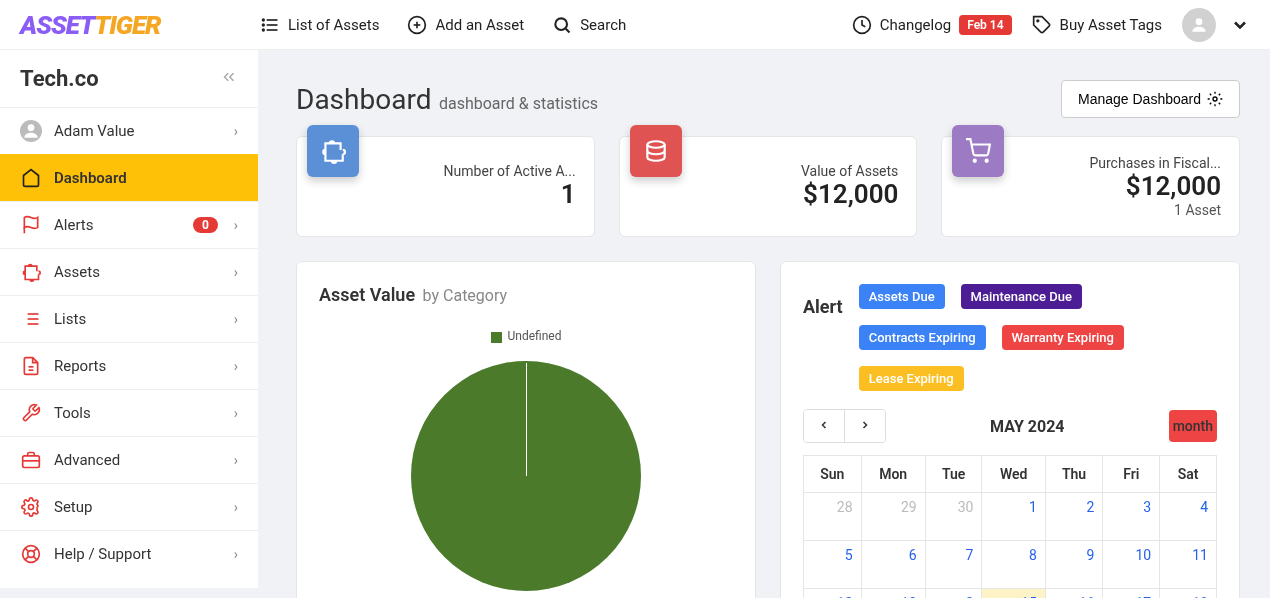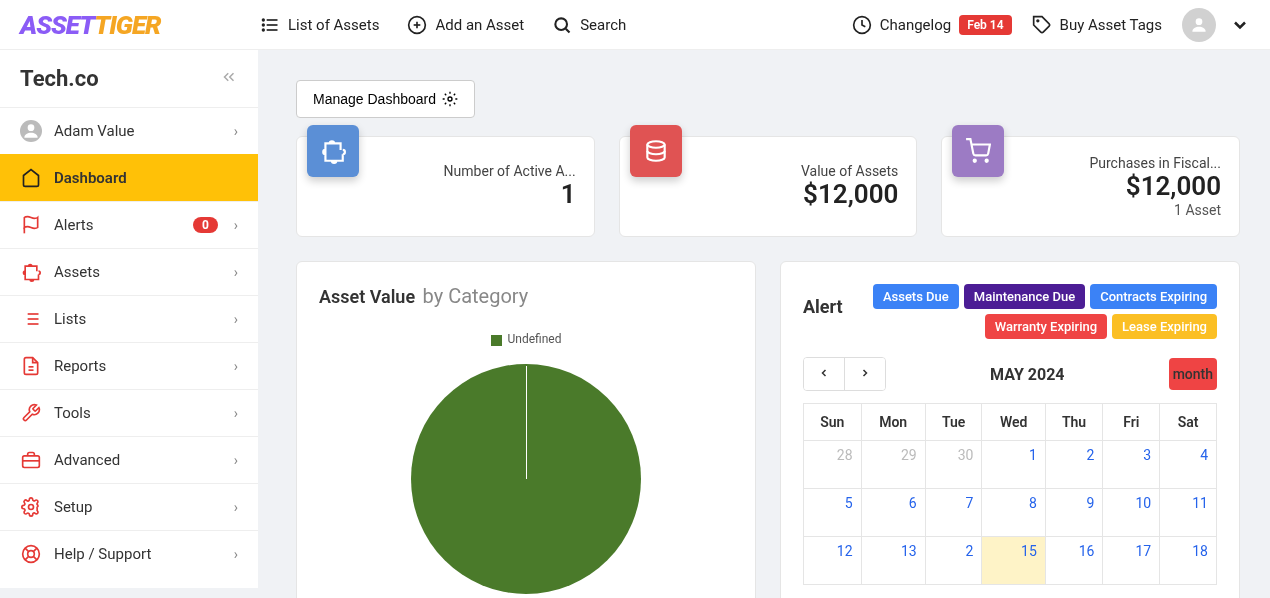--- a/index.html
+++ b/index.html
@@ -50,31 +50,31 @@
     .stat-icon-box svg { width: 26px; height: 26px; }
     .stat-card .stat-label { font-size: 14px; color: #444; white-space: nowrap; overflow: hidden; text-overflow: ellipsis; max-width: 140px; }
     .stat-card .stat-value { font-size: 26px; font-weight: 600; color: #222; line-height: 1.2; }
     .stat-card .stat-sub { font-size: 14px; color: #555; }
     
     .content-row { display: flex; gap: 24px; }
     .panel { background: #fff; border-radius: 6px; border: 1px solid #e5e5e5; padding: 22px; }
     .panel-left { flex: 1; min-height: 340px; }
     .panel-right { flex: 1; min-height: 340px; }
     .panel-title { font-size: 18px; font-weight: 600; }
-    .panel-subtitle { font-size: 20px; color: #888; font-weight: 400; margin-left: 4px; }
+    .panel-subtitle { font-size: 16px; color: #888; font-weight: 400; margin-left: 4px; }
     
     .chart-legend { text-align: center; margin-top: 24px; margin-bottom: 18px; font-size: 12px; color: #555; }
     .chart-legend .swatch { display: inline-block; width: 11px; height: 11px; background: #4a7a2a; margin-right: 6px; vertical-align: middle; }
     .pie-wrapper { display:flex; justify-content:center;}
     .pie-chart { width: 230px; height: 230px; border-radius: 50%; background: #4a7a2a; position: relative; }
     .pie-chart::before { content:""; position:absolute; top:2px; left:50%; width:1px; height:113px; background:#fff; }
     
     .alert-header { display: flex; align-items: flex-start; gap: 16px; margin-bottom: 18px; }
     .alert-title { font-size: 18px; font-weight: 700; margin-top: 12px; }
-    .alert-tags { display: flex; flex-wrap: wrap; gap: 5px; justify-content: flex-end; flex: 1; }
+    .alert-tags { display: flex; flex-wrap: wrap; gap: 16px; justify-content: flex-start; flex: 1; }
     .tag { color: #fff; padding: 5px 10px; border-radius: 4px; font-size: 13px; font-weight: 500; cursor: pointer; }
     .tag.blue { background: #3b82f6; }
     .tag.purple { background: #4c1d95; }
     .tag.teal { background: #3b82f6; }
     .tag.red { background: #ef4444; }
     .tag.orange { background: #fbbf24; }
     
     .cal-controls { display: flex; align-items: center; margin-bottom: 12px; }
     .cal-arrows { display: flex; border: 1px solid #ddd; border-radius: 4px; overflow: hidden; }
     .cal-arrow { padding: 8px 14px; cursor: pointer; background: #fff; }
@@ -286,20 +286,24 @@
   </div>
 
   <div class="download-section">
     <div class="dl-text">Download Assettiger App</div>
 
   </div>
 </div>
 
 <div class="main">
   <div class="page-header">
+    <div>
+      <span class="page-title">Dashboard</span>
+      <span class="page-subtitle">dashboard &amp; statistics</span>
+    </div>
     <button class="manage-btn">
       <span>Manage Dashboard</span>
       <svg width="16" height="16" viewBox="0 0 24 24" fill="none" stroke="currentColor" stroke-width="2">
           <circle cx="12" cy="12" r="3"></circle>
           <path d="M12 1v3m0 16v3M4.22 4.22l2.12 2.12m11.32 11.32l2.12 2.12M1 12h3m16 0h3M4.22 19.78l2.12-2.12m11.32-11.32l2.12-2.12"></path>
         </svg>
     </button>
   </div>
 
   <div class="stat-row">

